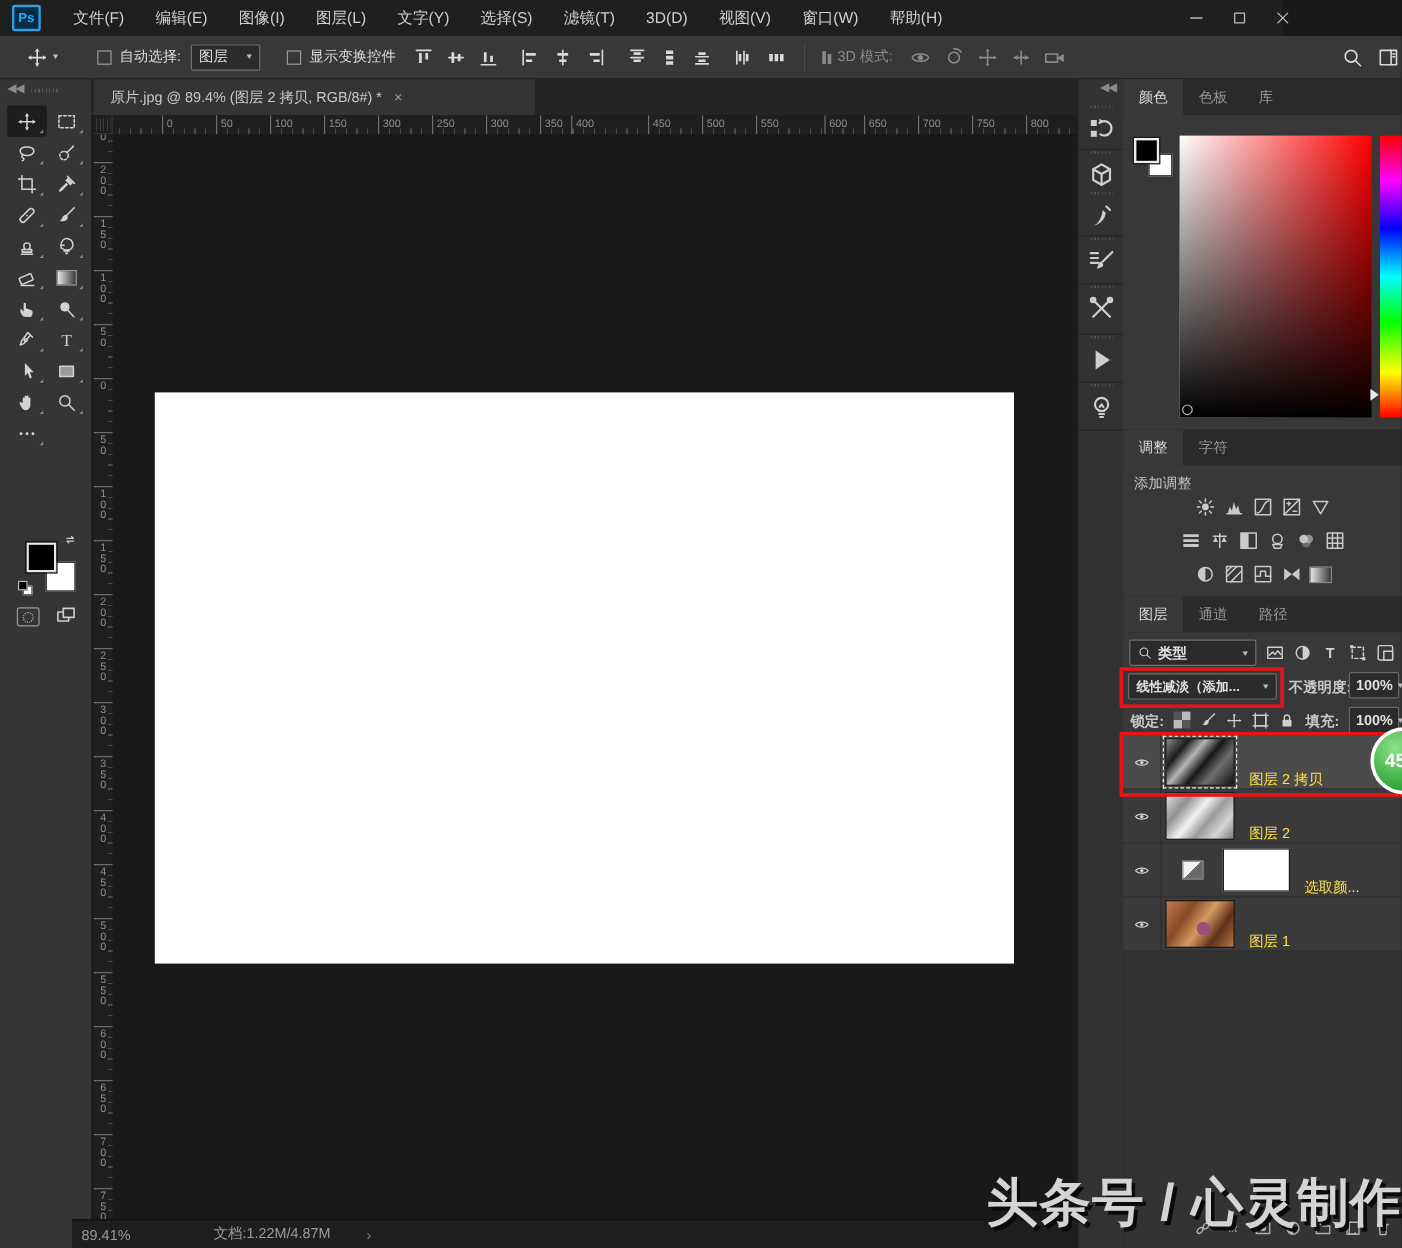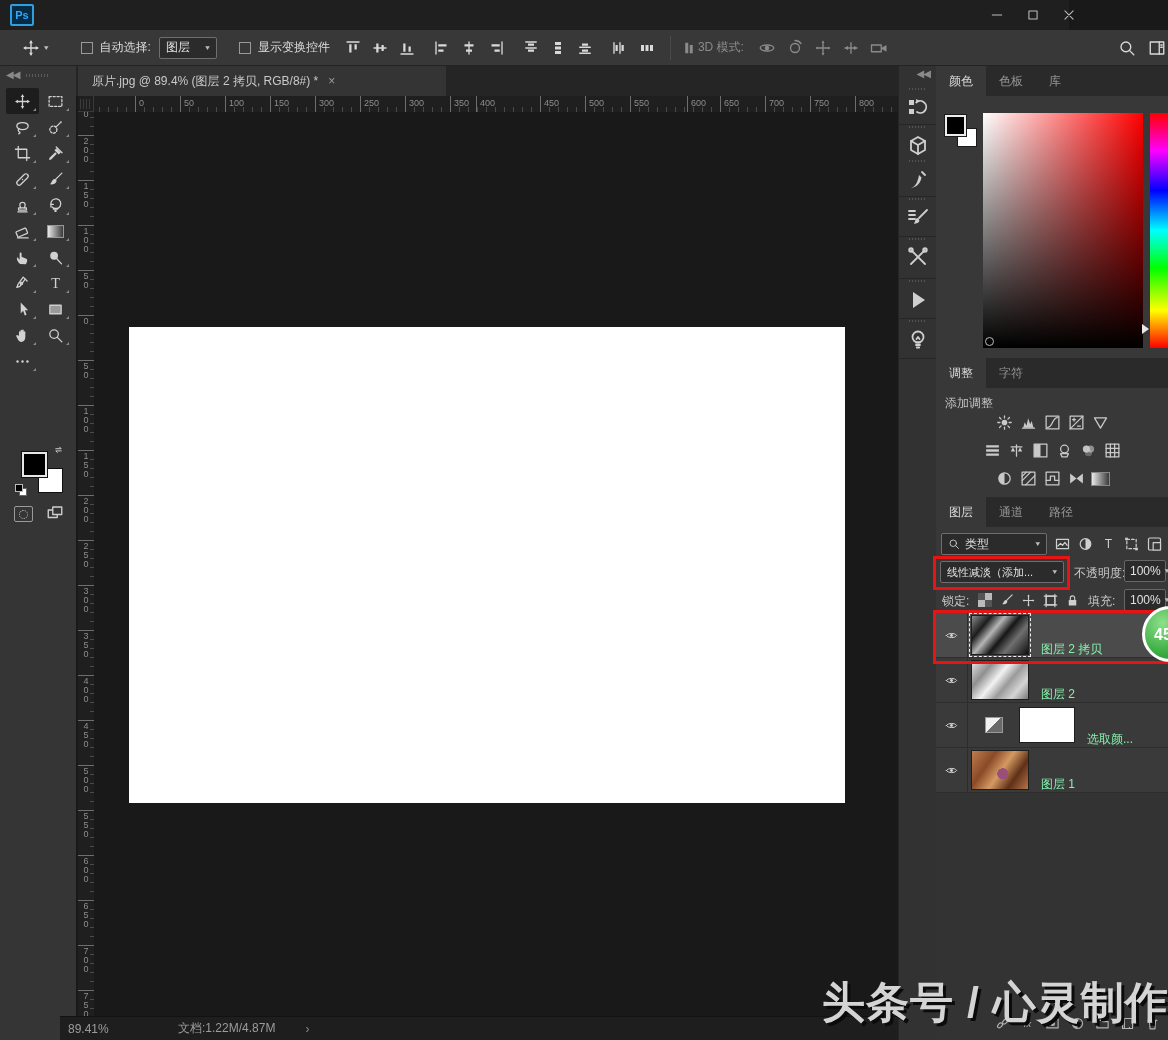--- a/index.html
+++ b/index.html
@@ -104,21 +104,21 @@
     background:linear-gradient(to bottom,#f00 0%,#f0f 16%,#00f 33%,#0ff 50%,#0f0 66%,#ff0 84%,#f00 100%); }
   #hue-cursor { position:absolute; left:206px; top:228px; width:0; height:0;
     border-top:5px solid transparent; border-bottom:5px solid transparent; border-left:7px solid #e8e8e8; }
   
   #adj-body { position:absolute; left:0; top:30px; width:232px; height:109px; background:#383838; }
   #adj-label { position:absolute; left:9px; top:7px; color:#c3c3c3; }
   .adj-row { position:absolute; left:0; width:232px; height:22px; display:flex; justify-content:center; gap:5px; }
   .adj-icon { width:19px; height:17px; color:#c9c9c9; }
   .grad-sw2 { width:19px; height:14px; margin-top:2px; background:linear-gradient(90deg,#e8e8e8,#3a3a3a); border:1px solid #888; }
   
-  #layers-head { position:absolute; left:0; top:461px; width:232px; height:85px; background:#383838; }
+  #layers-head { position:absolute; left:0; top:461px; width:232px; height:85px; background:#383838;font-weight:bold; }
   #filter-dd { position:absolute; left:5px; top:6px; width:106px; }
   .mini-icon { width:17px; height:16px; color:#cfcfcf; }
   #filter-icons { position:absolute; left:118px; top:6px; display:flex; gap:6px; align-items:center; height:22px;}
   #blend-dd { position:absolute; left:4px; top:34px; width:124px; }
   #opacity-label { position:absolute; left:138px; top:38px; color:#c9c9c9; }
   .numfield { position:absolute; height:22px; background:#2b2b2b; border:1px solid #666; border-radius:2px;
     display:flex; align-items:center; padding:0 5px; color:#e0e0e0; }
   #opacity-field { left:188px; top:33px; width:42px; }
   #lock-label { position:absolute; left:6px; top:66px; color:#c9c9c9; }
   #lock-icons { position:absolute; left:42px; top:63px; display:flex; gap:7px; align-items:center; height:20px; }
@@ -126,21 +126,21 @@
   #fill-field { left:188px; top:62px; width:42px; }
   .checker { width:14px; height:14px; background:conic-gradient(#bbb 0 25%,#555 0 50%,#bbb 0 75%,#555 0); }
   #layer-rows { position:absolute; left:0; top:547px; width:232px; }
   .lrow { position:relative; width:232px; height:45px; background:#3a3a3a; border-bottom:1px solid #2d2d2d;
     display:flex; align-items:center; }
   .lrow.sel { background:#4b4b4b; }
   .eyecell { width:32px; height:45px; border-right:1px solid #2d2d2d; display:flex; align-items:center; justify-content:center; color:#d5d5d5; }
   .eye { width:17px; height:13px; }
   .lthumb { width:58px; height:40px; margin-left:3px; border:1px solid #1e1e1e; flex:none; }
   .lthumb.dashed { outline:1px dashed #f0f0f0; outline-offset:1px; }
-  .lname { margin-left:12px; color:#86efac; white-space:nowrap;margin-top:28px; }
+  .lname { margin-left:12px; color:#fde047; white-space:nowrap;margin-top:28px; }
   .adj-mini { width:18px; height:16px; margin-left:17px; background:linear-gradient(135deg,#f2f2f2 50%,#6a6a6a 50%); border:1px solid #999; flex:none;}
   .mask-thumb { width:56px; height:36px; margin-left:16px; background:#fff; border:1px solid #1e1e1e; flex:none;}
   .row-lock { position:absolute; right:14px; top:15px; width:13px; height:14px; color:#c9c9c9; }
   .thumb-g1 { background:linear-gradient(130deg,#8a8a8a 0%,#1c1c1c 22%,#b5b5b5 38%,#161616 55%,#6f6f6f 72%,#101010 100%); }
   .thumb-g2 { background:linear-gradient(130deg,#e6e6e6 0%,#8f8f8f 25%,#f2f2f2 45%,#9a9a9a 62%,#d5d5d5 80%,#787878 100%); }
   .thumb-warm { background:radial-gradient(circle at 55% 60%, #9a4f7a 0 14%, transparent 15%),
     linear-gradient(125deg,#c07c50 0%,#8a4a28 30%,#d59a62 52%,#5f3018 75%,#b5764a 100%); }
   .thumb-cool { background:radial-gradient(circle at 50% 62%, #d893ad 0 15%, transparent 16%),
     linear-gradient(125deg,#a8b489 0%,#d6dcc0 30%,#8da06e 55%,#e3ecd2 78%,#77895c 100%); }
   #layer-bottom { position:absolute; left:0; top:940px; width:232px; height:34px; display:flex; align-items:center;
@@ -155,20 +155,33 @@
     background:radial-gradient(circle at 35% 28%, #8ce08a, #3cae43 60%, #1e8c2c 100%); z-index:45; }
   #badge span { position:absolute; left:9px; top:17px; color:#fff; font-weight:bold; font-size:16px; }
   #watermark { left:822px; top:974px; font-size:43px; font-weight:bold; color:#d4d4d4; letter-spacing:1px;
     text-shadow:3px 3px 0 #0b0b0b; z-index:50; white-space:nowrap; }
 </style>
 </head>
 <body>
 
 <div id="menubar" class="abs">
   <div id="ps-logo">Ps</div>
+  <div id="menu-items">
+      <div class="menu-item">文件(F)</div>
+      <div class="menu-item">编辑(E)</div>
+      <div class="menu-item">图像(I)</div>
+      <div class="menu-item">图层(L)</div>
+      <div class="menu-item">文字(Y)</div>
+      <div class="menu-item">选择(S)</div>
+      <div class="menu-item">滤镜(T)</div>
+      <div class="menu-item">3D(D)</div>
+      <div class="menu-item">视图(V)</div>
+      <div class="menu-item">窗口(W)</div>
+      <div class="menu-item">帮助(H)</div>
+    </div>
   <div id="win-controls">
     <span class="winbtn icon">
         <svg viewBox="0 0 24 24" fill="none" stroke="currentColor" stroke-width="1.8" stroke-linecap="round" stroke-linejoin="round">
           <path d="M4 12h16"></path>
         </svg>
       </span>
     <span class="winbtn icon">
         <svg viewBox="0 0 24 24" fill="none" stroke="currentColor" stroke-width="1.8" stroke-linecap="round" stroke-linejoin="round">
           <rect x="5" y="5" width="14" height="14"></rect>
         </svg>

